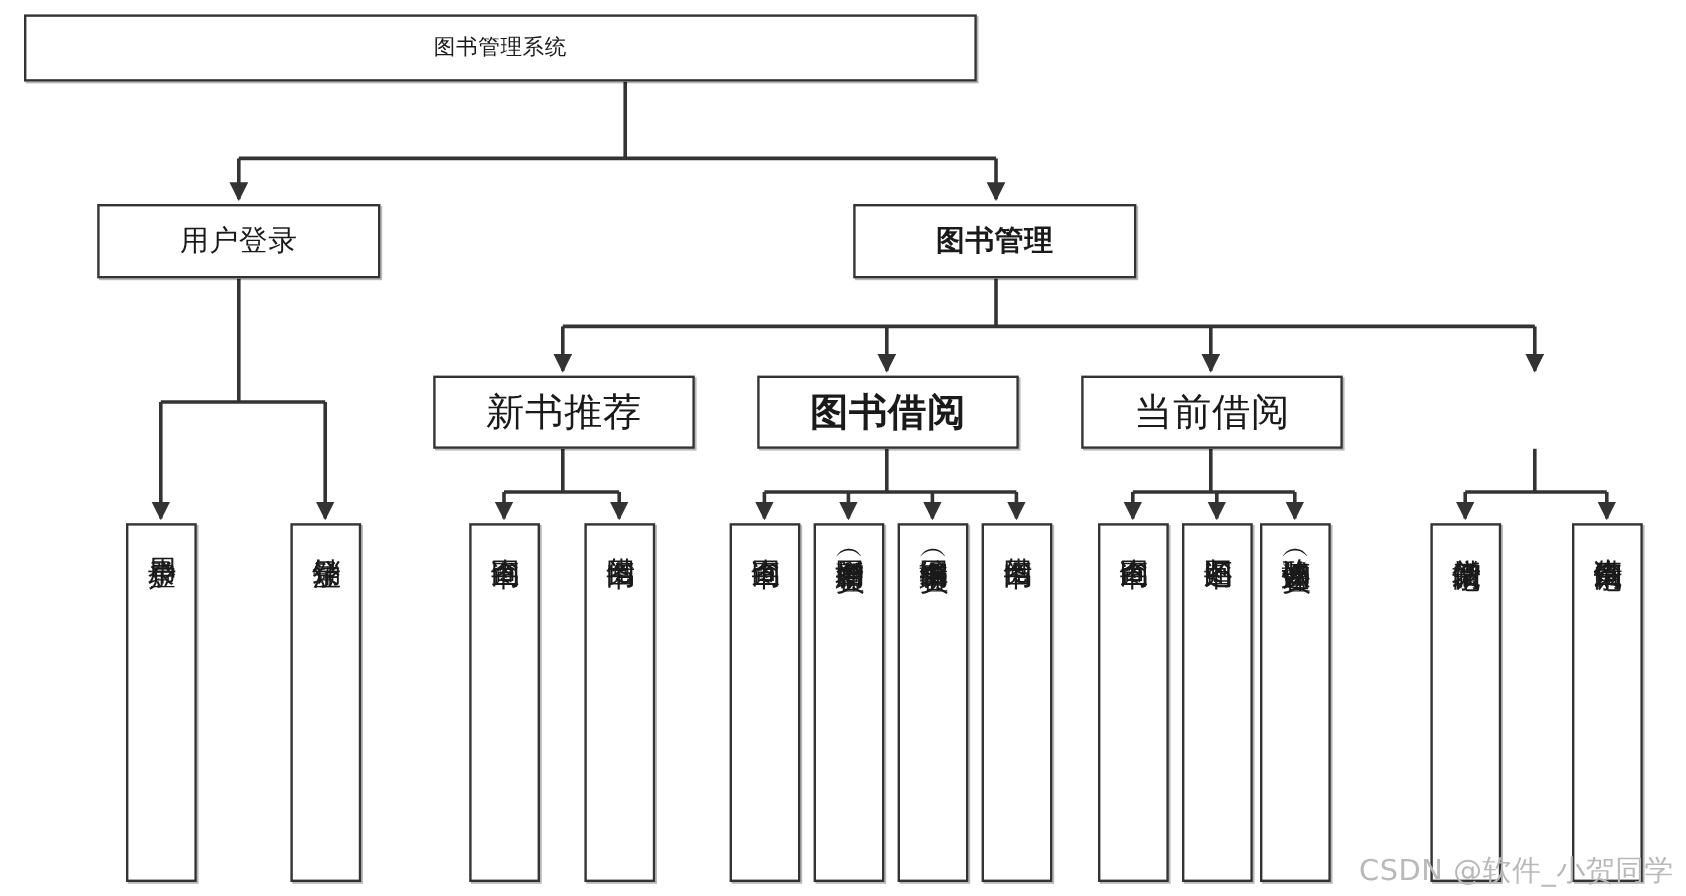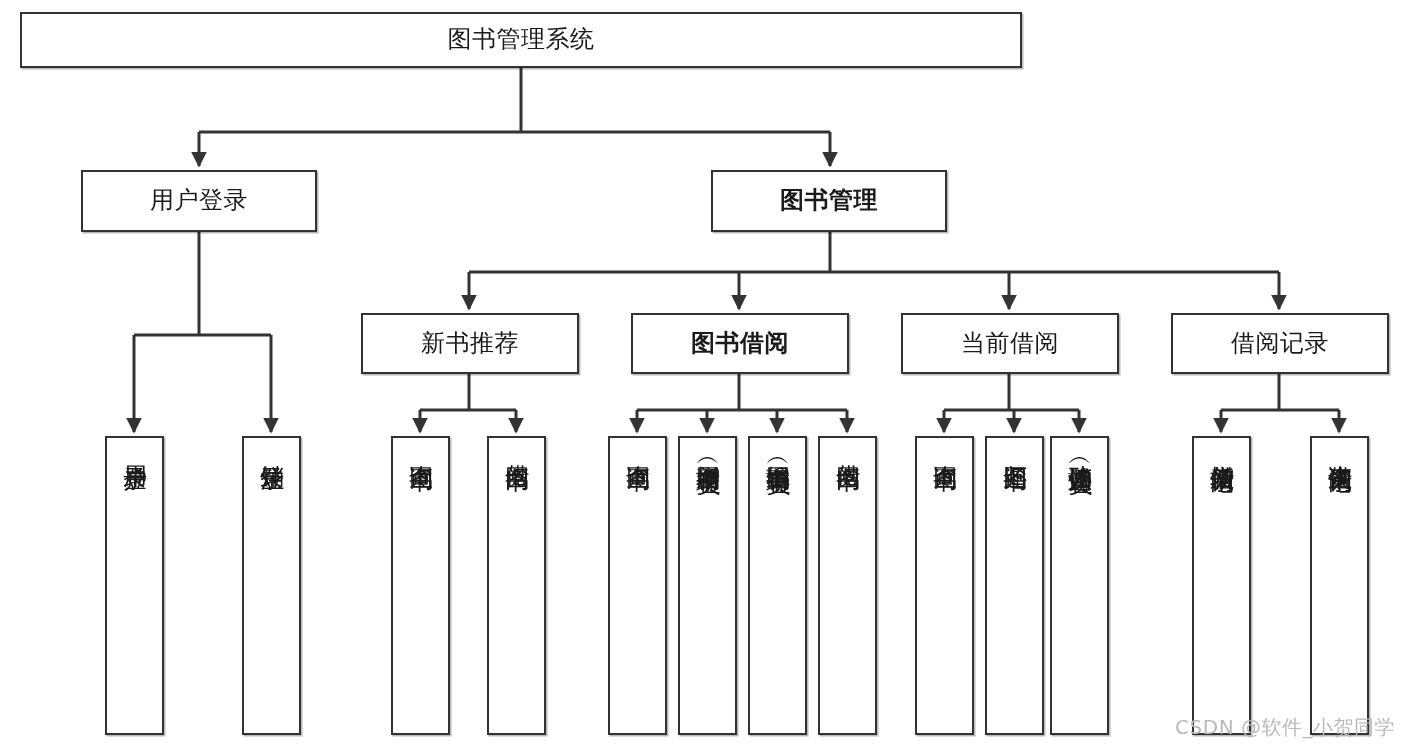--- a/index.html
+++ b/index.html
@@ -41,36 +41,36 @@
   .node .label {
     display: block;
     text-align: center;
     line-height: 1.16;
     letter-spacing: 0.5px;
     white-space: nowrap;
   }
   .node.root {
     left: 20px;
     top: 12px;
-    width: 1002px;
+    width: 794px;
     height: 56px;
-    font-size: 24px;
+    font-size: 18px;
   }
   .node.lvl2 {
     height: 62px;
     font-size: 24px;
   }
   .node.lvl2.n-user-login  { left: 81px;  top: 170px; width: 236px; }
   .node.lvl2.n-book-manage { left: 711px; top: 170px; width: 236px; font-weight: bold; }
 
   .node.lvl3 {
     top: 313px;
     height: 61px;
     width: 218px;
-    font-size: 24px;
+    font-size: 32px;
   }
   .node.lvl3.n-new-book-rec  { left: 361px; }
   .node.lvl3.n-book-borrow   { left: 631px; font-weight: bold; }
   .node.lvl3.n-current-borrow{ left: 901px; }
   .node.lvl3.n-borrow-record { left: 1171px; }
 
   .node.leaf {
     top: 436px;
     height: 299px;
     width: 59px;
@@ -84,21 +84,21 @@
     line-height: 1.06;
     letter-spacing: 1px;
     white-space: normal;
     max-height: 100%;
   }
 
   .watermark {
     position: absolute;
     right: 10px;
     bottom: 6px;
-    font-size: 20px;
+    font-size: 24px;
     color: #b9b9b9;
     letter-spacing: 0.5px;
     white-space: nowrap;
     z-index: 3;
     font-family: "DejaVu Sans", "Liberation Sans", sans-serif;
   }
 </style>
 </head>
 <body>
 
@@ -167,23 +167,20 @@
 
   <div class="node lvl3 n-new-book-rec">
     <span class="label">新书推荐</span>
   </div>
   <div class="node lvl3 n-book-borrow">
     <span class="label">图书借阅</span>
   </div>
   <div class="node lvl3 n-current-borrow">
     <span class="label">当前借阅</span>
   </div>
-  <div class="node lvl3 n-borrow-record">
-    <span class="label">借阅记录</span>
-  </div>
 
   <div class="node leaf" style="left:105px">
     <span class="label">用户登录</span>
   </div>
   <div class="node leaf" style="left:242px">
     <span class="label">注销登录</span>
   </div>
 
   <div class="node leaf" style="left:391px">
     <span class="label">查询图书</span>

